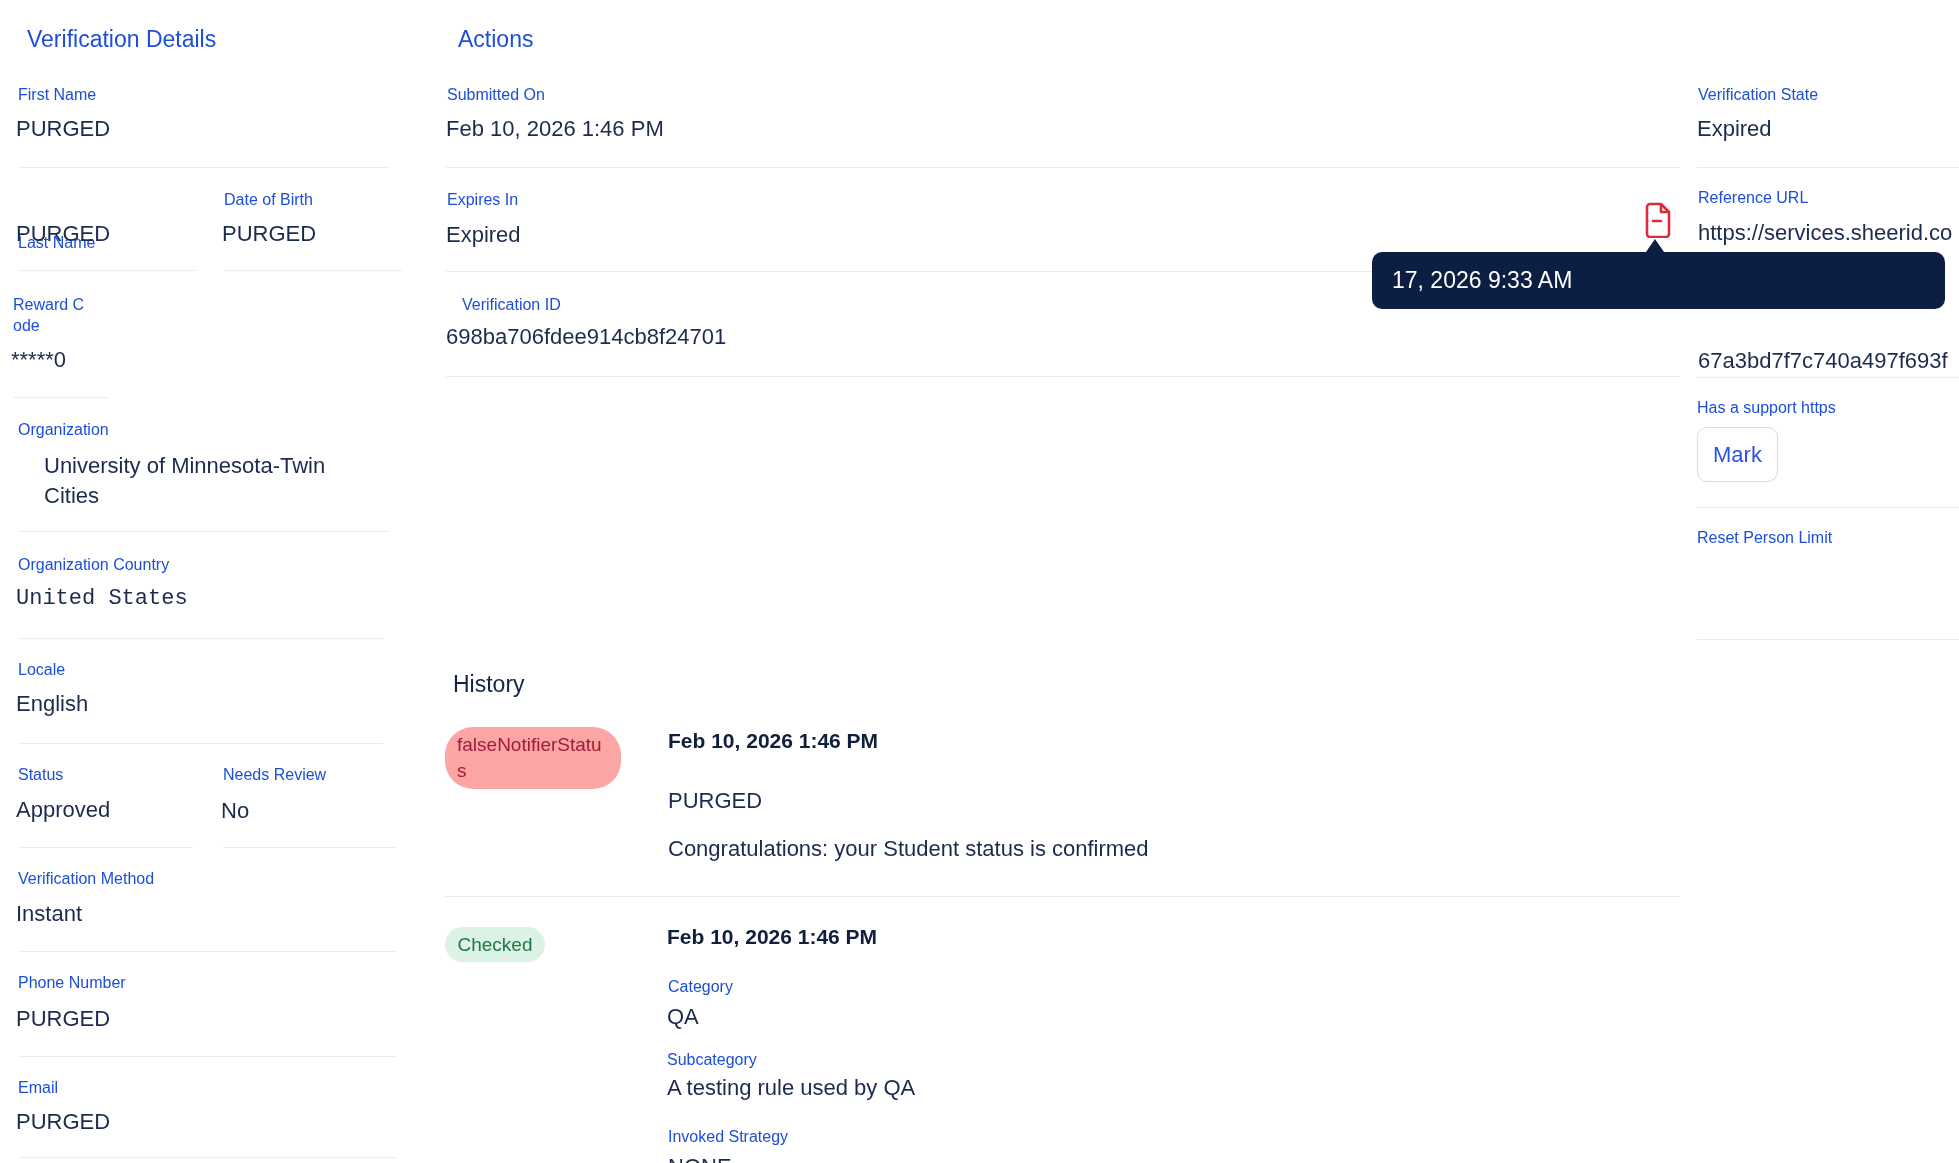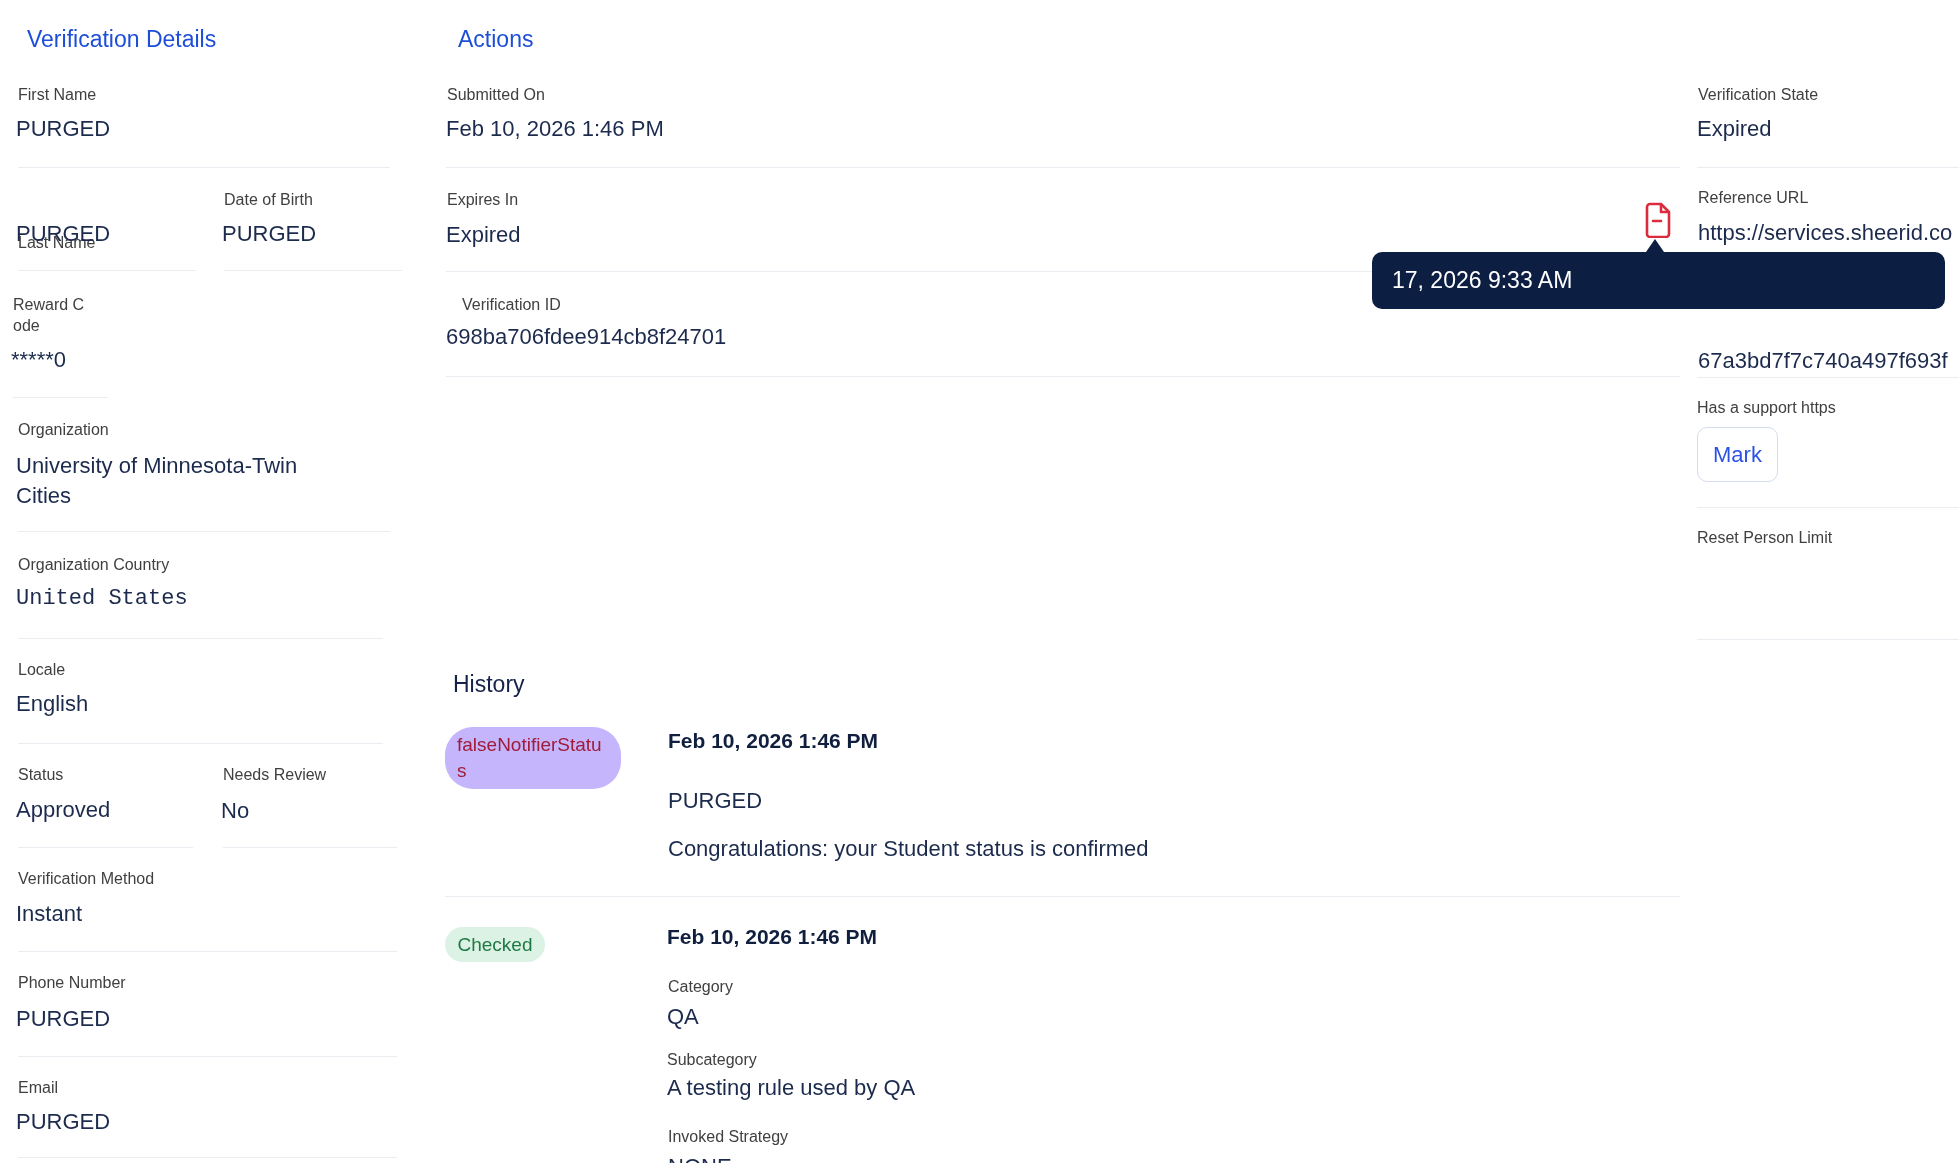--- a/index.html
+++ b/index.html
@@ -1,28 +1,28 @@
 <!DOCTYPE html>
 <html><head>
 <meta charset="utf-8">
 <style>
   html,body{margin:0;padding:0;background:#ffffff;}
   .page{position:relative;width:1959px;height:1163px;background:#ffffff;overflow:hidden;
         font-family:"Liberation Sans", sans-serif;}
   .heading{position:absolute;font-size:23px;color:#1d4ed8;font-weight:400;white-space:nowrap;}
-  .flabel{position:absolute;font-size:16px;color:#404040;font-weight:400;white-space:nowrap;line-height:21px;}
+  .flabel{position:absolute;font-size:16px;color:#1d4ed8;font-weight:400;white-space:nowrap;line-height:21px;}
   .flabel.wrap{white-space:normal;word-break:break-all;}
   .fvalue{position:absolute;font-size:22px;color:#1c2b4d;font-weight:400;white-space:nowrap;line-height:30px;}
-  .fvalue.wrap{white-space:normal;word-break:break-all;}
+  .fvalue.wrap{white-space:normal;word-break:break-all;margin-left:28px;}
   .divider{position:absolute;height:1px;background:#e9ecf1;}
   .hist-title{position:absolute;font-size:23px;color:#15234a;font-weight:500;text-align:right;}
   .hist-date{position:absolute;font-size:21px;font-weight:700;color:#101f3e;white-space:nowrap;}
   .hist-text{position:absolute;font-size:22px;color:#1c2b4d;white-space:nowrap;}
   .badge{position:absolute;font-size:19px;line-height:26px;}
-  .badge.pink{background:#c4b5fd;color:#a01c38;width:152px;padding:5px 12px;border-radius:28px;word-break:break-all;}
+  .badge.pink{background:#fca5a5;color:#a01c38;width:152px;padding:5px 12px;border-radius:28px;word-break:break-all;}
   .badge.green{background:#dcf2e4;color:#1e7a45;width:100px;height:35px;line-height:35px;text-align:center;border-radius:18px;}
   .clipline{overflow:hidden;}
   .mark-btn{position:absolute;left:1697px;top:427px;width:81px;height:55px;background:#ffffff;
             border:1.5px solid #d5dcf0;border-radius:10px;color:#2b52e5;font-size:22px;
             font-family:"Liberation Sans", sans-serif;cursor:pointer;}
   .tooltip{position:absolute;left:1372px;top:252px;width:533px;background:#0c1e42;color:#ffffff;
            border-radius:10px;padding:13px 20px;z-index:10;}
   .tooltip .tline{font-size:23px;line-height:31px;white-space:nowrap;}
   .caret{position:absolute;left:1646px;top:239px;width:0;height:0;z-index:11;
          border-left:9px solid transparent;border-right:9px solid transparent;

